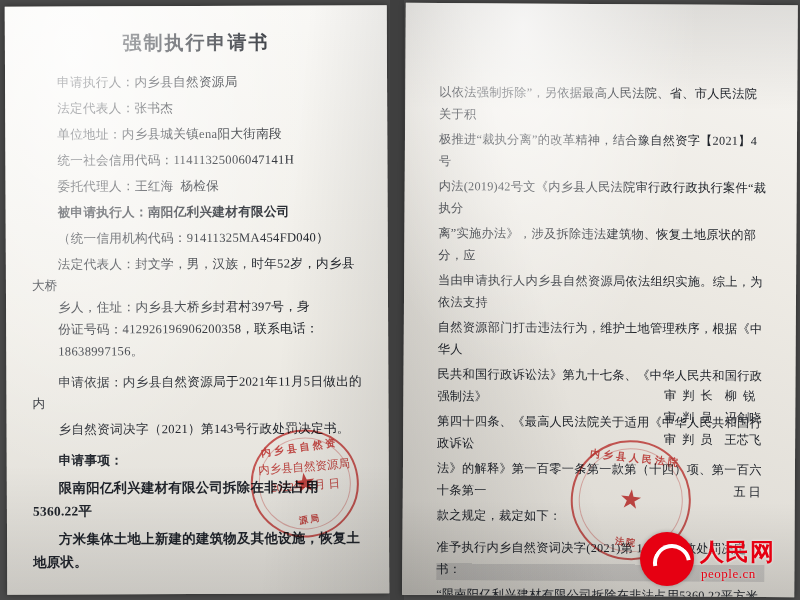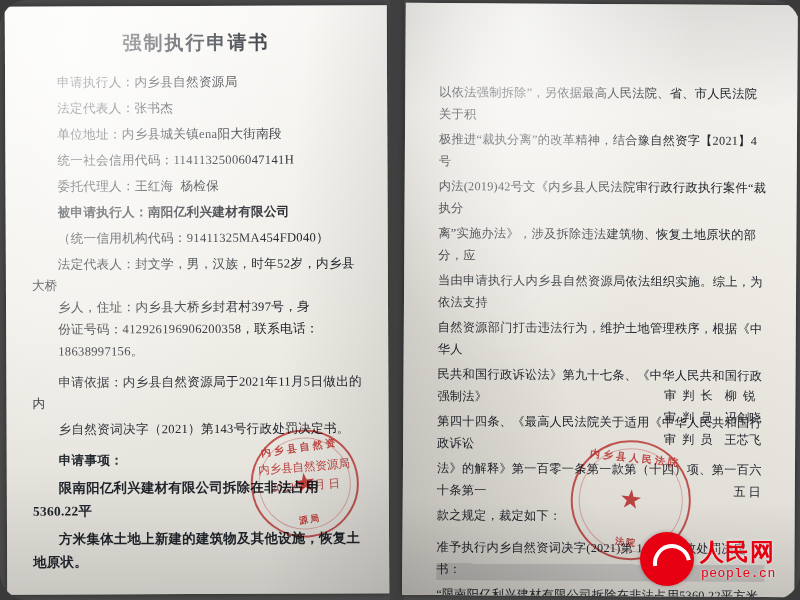--- a/index.html
+++ b/index.html
@@ -12,21 +12,20 @@
     height: 600px;
     overflow: hidden;
     font-family: "Liberation Serif", serif;
   }
   #scene {
     position: relative;
     width: 800px;
     height: 600px;
     background: #4a4a4a;
     overflow: hidden;
-    border-radius: 27px;
   }
 
   
   .doc {
     position: absolute;
     background: #f3f1ec;
     color: #20242b;
     overflow: hidden;
     box-shadow: 0 0 6px rgba(0,0,0,0.45);
   }
@@ -234,21 +233,21 @@
     letter-spacing: 1px;
     text-shadow: 0 0 3px rgba(255,255,255,0.8);
   }
   #watermark .wm-en {
     position: absolute;
     left: 61px;
     top: 36px;
     color: #e60012;
     font-size: 13px;
     letter-spacing: 0.5px;
-    font-family: Liberation Mono, monospace;
+    font-family: Liberation Serif, serif;
     text-shadow: 0 0 3px rgba(255,255,255,0.8);
   }
 
   
   #gutter {
     position: absolute;
     left: 390px;
     top: 0;
     width: 14px;
     height: 600px;

